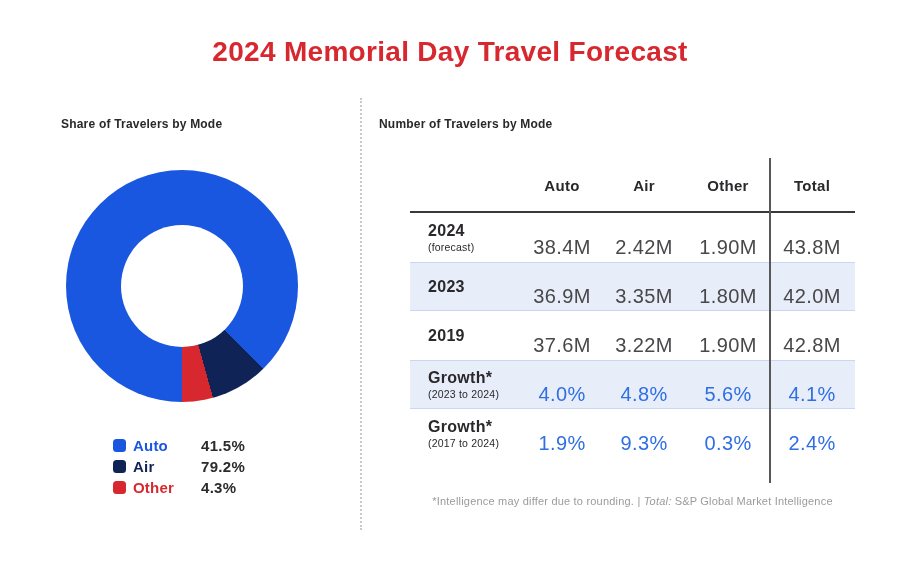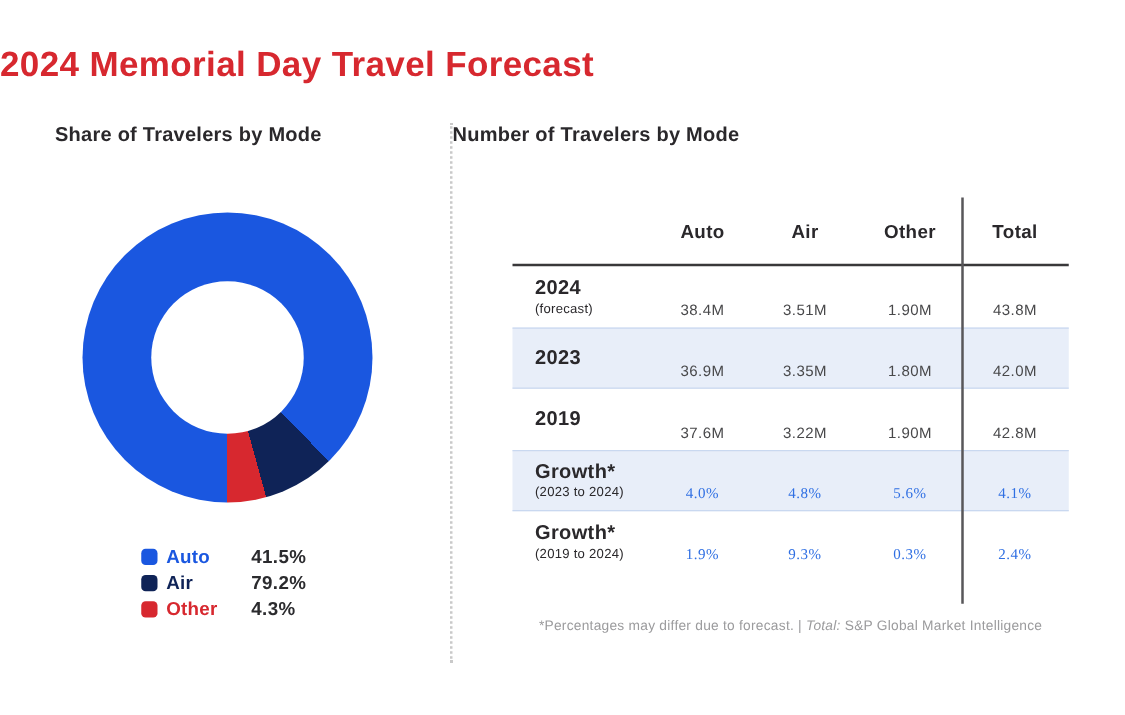--- a/index.html
+++ b/index.html
@@ -4,24 +4,24 @@
 <style>
   :root{
     --accent-red:#d7282f; --dark-text:#2a282b; --value-text:#48484a;
     --growth-blue:#2f6fe3; --highlight-bg:#e8eef9; --highlight-border:#c9d8f0;
     --line-dark:#39383a; --line-gray:#58575a; --divider-dot:#c9c9c9; --footnote-gray:#9b9b9d;
   }
   html,body{margin:0;padding:0;background:#ffffff;}
   body{font-family:"Liberation Sans",sans-serif;color:var(--dark-text);}
   .canvas{position:relative;width:900px;height:572px;background:#ffffff;overflow:hidden;}
 
-  .main-title{position:absolute;top:36px;left:0;width:900px;margin:0;text-align:left;
+  .main-title{position:absolute;top:36px;left:0;width:900px;margin:0;text-align:center;
     font-size:28px;font-weight:bold;letter-spacing:.3px;color:var(--accent-red);}
 
-  .sec-title{position:absolute;margin:0;font-size:16px;font-weight:bold;letter-spacing:.2px;color:var(--dark-text);}
+  .sec-title{position:absolute;margin:17px;font-size:12px;font-weight:bold;letter-spacing:.2px;color:var(--dark-text);}
   .sec-title.left{left:44px;top:100px;}
   .sec-title.right{left:362px;top:100px;width:538px;text-align:left;}
 
   .divider{position:absolute;left:360px;top:98px;height:432px;width:0;border-left:2px dotted var(--divider-dot);}
 
   
   .donut{position:absolute;left:66px;top:170px;width:232px;height:232px;border-radius:50%;}
   .donut .hole{position:absolute;left:55px;top:55px;width:122px;height:122px;border-radius:50%;background:#ffffff;}
 
   
@@ -32,22 +32,22 @@
   .legend-value{font-size:15px;font-weight:bold;color:#2b2b2e;letter-spacing:.3px;}
 
   
   .table{position:absolute;left:410px;top:160px;width:445px;}
   .t-row{display:grid;grid-template-columns:113px 78px 86px 82px 86px;align-items:center;box-sizing:border-box;}
   .t-head{height:53px;border-bottom:2px solid var(--line-dark);}
   .t-head .cell{font-size:15px;font-weight:bold;color:var(--dark-text);letter-spacing:.3px;}
   .t-data{height:49px;}
   .t-data.hl{background:var(--highlight-bg);border-top:1px solid var(--highlight-border);border-bottom:1px solid var(--highlight-border);}
   .cell{text-align:center;}
-  .cell.val{font-size:12px;color:var(--value-text);letter-spacing:.4px;margin-top:20px;}
-  .t-data.bluevals .cell.val{color:var(--growth-blue);font-family:Liberation Serif, serif;}
+  .cell.val{font-size:20px;color:var(--value-text);letter-spacing:.4px;margin-top:20px;}
+  .t-data.bluevals .cell.val{color:var(--growth-blue);}
   .cell.rlab{text-align:left;padding-left:18px;}
   .rlab .lab{font-size:16px;font-weight:bold;color:var(--dark-text);letter-spacing:.3px;line-height:18px;}
   .rlab .sub{font-size:10.5px;color:var(--dark-text);letter-spacing:.2px;line-height:12px;margin-top:1px;}
 
   .vline{position:absolute;left:769px;top:158px;width:2px;height:325px;background:var(--line-gray);}
 
   .footnote{position:absolute;left:410px;top:495px;width:445px;text-align:center;
     font-size:11px;color:var(--footnote-gray);letter-spacing:.2px;}
 </style>
 </head>
@@ -93,21 +93,21 @@
         <div class="cell">Other</div>
         <div class="cell">Total</div>
       </div>
     <div id="tbody">
         <div class="t-row t-data">
           <div class="cell rlab">
             <div class="lab">2024</div>
             <div class="sub">(forecast)</div>
           </div>
           <div class="cell val">38.4M</div>
-          <div class="cell val">3.51M</div>
+          <div class="cell val">2.42M</div>
           <div class="cell val">1.90M</div>
           <div class="cell val">43.8M</div>
         </div>
         <div class="t-row t-data hl">
           <div class="cell rlab">
             <div class="lab">2023</div>
           </div>
           <div class="cell val">36.9M</div>
           <div class="cell val">3.35M</div>
           <div class="cell val">1.80M</div>
@@ -128,27 +128,27 @@
             <div class="sub">(2023 to 2024)</div>
           </div>
           <div class="cell val">4.0%</div>
           <div class="cell val">4.8%</div>
           <div class="cell val">5.6%</div>
           <div class="cell val">4.1%</div>
         </div>
         <div class="t-row t-data bluevals">
           <div class="cell rlab">
             <div class="lab">Growth*</div>
-            <div class="sub">(2019 to 2024)</div>
+            <div class="sub">(2017 to 2024)</div>
           </div>
           <div class="cell val">1.9%</div>
           <div class="cell val">9.3%</div>
           <div class="cell val">0.3%</div>
           <div class="cell val">2.4%</div>
         </div>
       </div>
   </div>
 
   <div class="vline"></div>
 
-  <div class="footnote"><span>*Percentages may differ due to forecast.</span><span> | </span><i>Total:</i><span> S&amp;P Global Market Intelligence</span></div>
+  <div class="footnote"><span>*Intelligence may differ due to rounding.</span><span> | </span><i>Total:</i><span> S&amp;P Global Market Intelligence</span></div>
 
 </div>
 
 </body></html>

